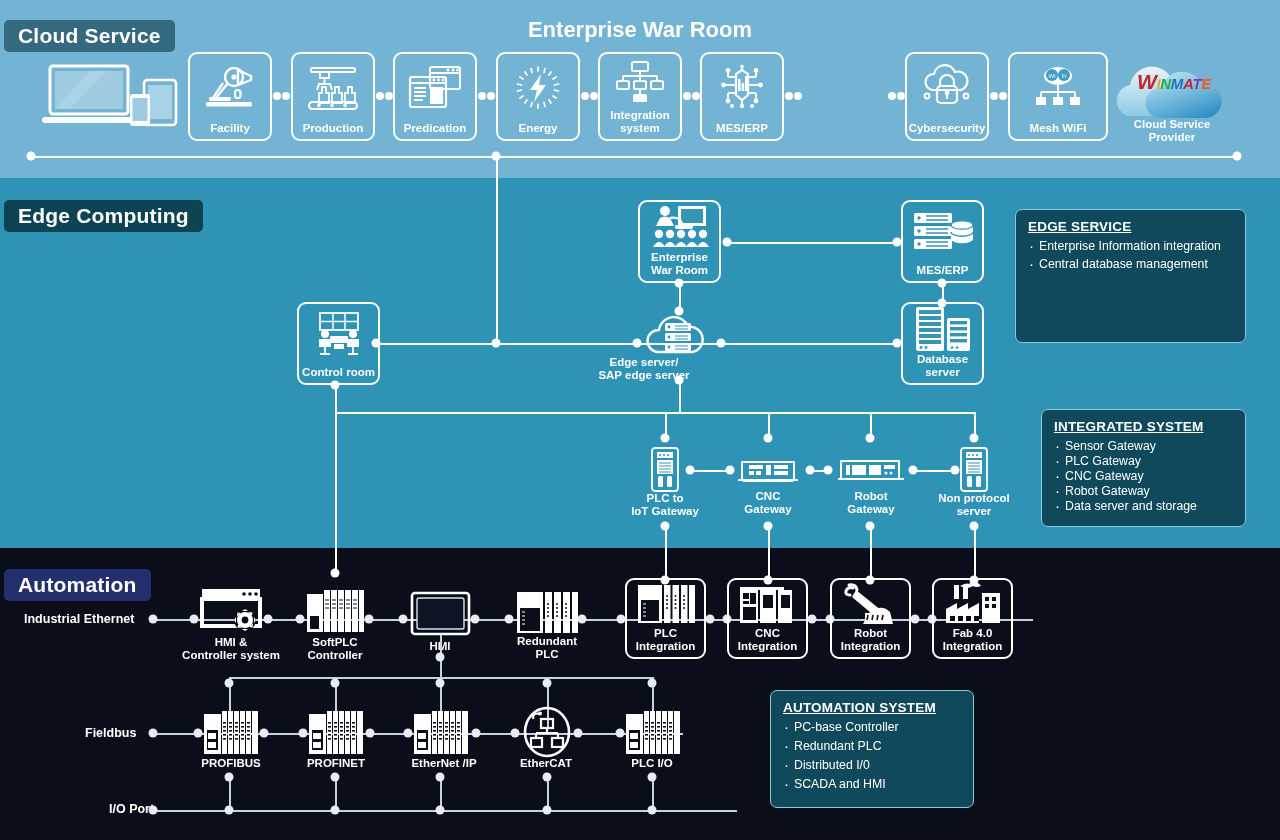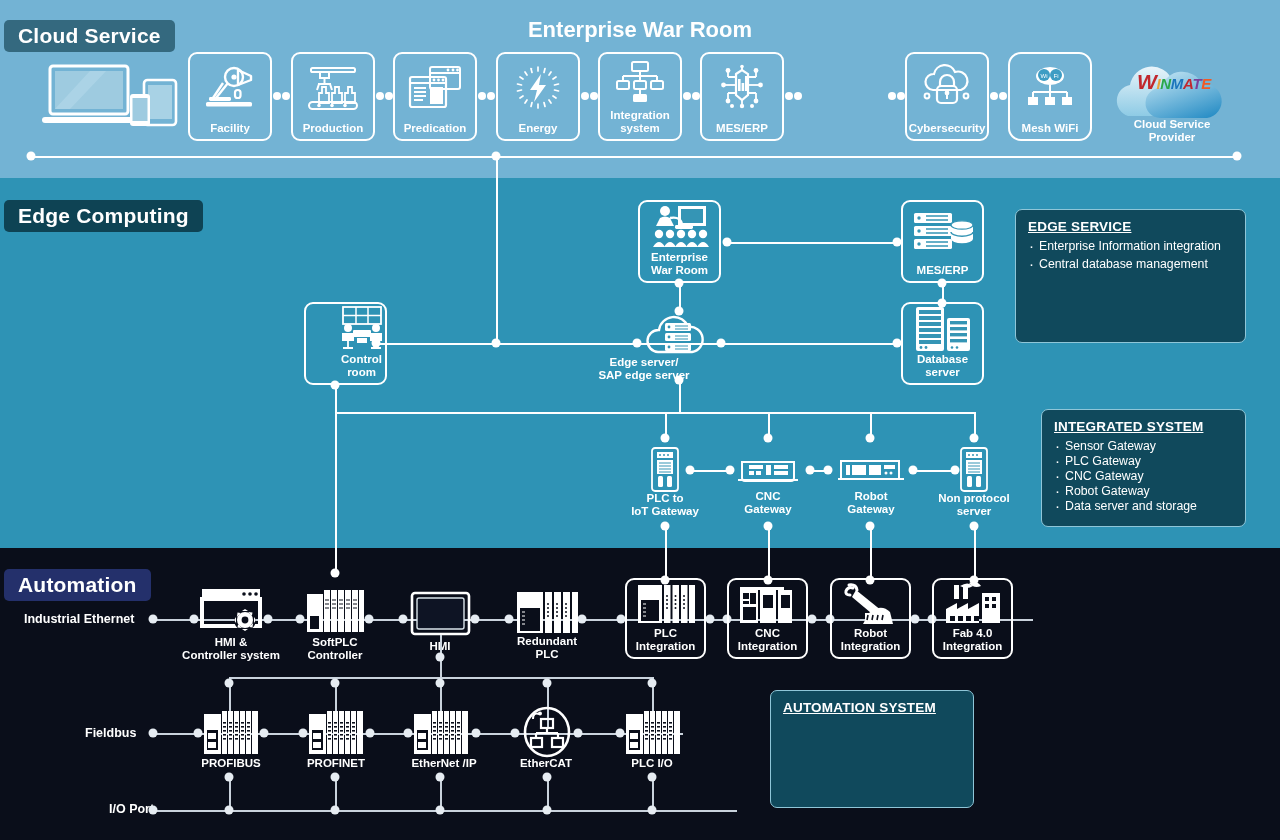--- a/index.html
+++ b/index.html
@@ -281,21 +281,21 @@
         <rect x="17" y="20" width="20" height="17" rx="4" fill="none" stroke="#fff" stroke-width="2.2"></rect>
         <circle cx="27" cy="27" r="2.4" fill="#fff"></circle>
           <path d="M27 29 v4" stroke="#fff" stroke-width="2"></path>
         <circle cx="7" cy="30" r="2.4" fill="none" stroke="#fff" stroke-width="2"></circle>
         <circle cx="46" cy="30" r="2.4" fill="none" stroke="#fff" stroke-width="2"></circle>
       </svg>
     </div>
     <div class="lbl">Cybersecurity</div>
   </div>
 
-  <div class="card" id="cl-8" style="left:1008px;top:52px;width:84px;height:89px;border-radius:13px;">
+  <div class="card" id="cl-8" style="left:1008px;top:52px;width:100px;height:89px;">
     <div class="ico">
       <svg width="50" height="44" viewBox="0 0 50 44">
         <ellipse cx="25" cy="10" rx="14" ry="9" fill="#fff"></ellipse>
         <circle cx="19" cy="9" r="6" fill="#3e9dc4"></circle>
           <circle cx="31" cy="9" r="6" fill="#3e9dc4"></circle>
         <text x="19" y="12" font-size="6" fill="#fff" text-anchor="middle" font-family="Liberation Sans">Wi</text>
         <text x="31" y="12" font-size="6" fill="#fff" text-anchor="middle" font-family="Liberation Sans">Fi</text>
         <path d="M25 19 v7 M8 26 h34 M8 26 v5 M42 26 v5 M25 26 v5" stroke="#fff" stroke-width="2" fill="none"></path>
         <rect x="3" y="31" width="10" height="8" fill="#fff"></rect>
         <rect x="20" y="31" width="10" height="8" fill="#fff"></rect>
@@ -343,21 +343,21 @@
   </div>
   <div class="freelbl" style="left:1108px;top:118px;width:128px;">Cloud Service
 Provider</div>
 
   <div class="ln lnh" style="left:31px;top:156px;width:1206px;"></div>
   <div class="dot" style="left:31px;top:156px;"></div>
   <div class="dot" style="left:496px;top:156px;"></div>
   <div class="dot" style="left:1237px;top:156px;"></div>
   <div class="ln lnv" style="left:496px;top:156px;height:188px;"></div>
 
-  <div class="card" id="ed-ctrl" style="left:304px;top:302px;width:83px;height:83px;padding-left:32px;">
+  <div class="card" id="ed-ctrl" style="left:297px;top:302px;width:83px;height:83px;">
     <div class="ico">
       <svg width="58" height="46" viewBox="0 0 58 46">
         <rect x="10" y="1" width="38" height="17" fill="none" stroke="#fff" stroke-width="1.8"></rect>
         <path d="M10 9.5 h38 M23 1 v17 M35 1 v17" stroke="#fff" stroke-width="1.5"></path>
         <rect x="20" y="24" width="18" height="4" rx="1" fill="#fff"></rect>
         <path d="M18 28 h22 v3 h-22 z" fill="#fff"></path>
         <circle cx="15" cy="22" r="4" fill="#fff"></circle>
           <circle cx="43" cy="22" r="4" fill="#fff"></circle>
         <path d="M9 27 h12 v8 h-12 z" fill="#fff"></path>
           <path d="M37 27 h12 v8 h-12 z" fill="#fff"></path>
@@ -1048,15 +1048,21 @@
   <div class="ln lnh ln-grey" style="left:153px;top:810px;width:584px;"></div>
   <div class="dot dot-grey" style="left:153px;top:810px;"></div>
   <div class="dot dot-grey" style="left:229px;top:810px;"></div>
   <div class="dot dot-grey" style="left:335px;top:810px;"></div>
   <div class="dot dot-grey" style="left:440px;top:810px;"></div>
   <div class="dot dot-grey" style="left:547px;top:810px;"></div>
   <div class="dot dot-grey" style="left:652px;top:810px;"></div>
 
   <div class="panel" id="panel-automation" style="left:770px;top:690px;width:204px;height:118px;">
     <h4>AUTOMATION SYSTEM</h4>
+    <ul>
+      <li>PC-base Controller</li>
+      <li>Redundant PLC</li>
+      <li>Distributed I/0</li>
+      <li>SCADA and HMI</li>
+    </ul>
   </div>
 
 </div>
 
 </body></html>

